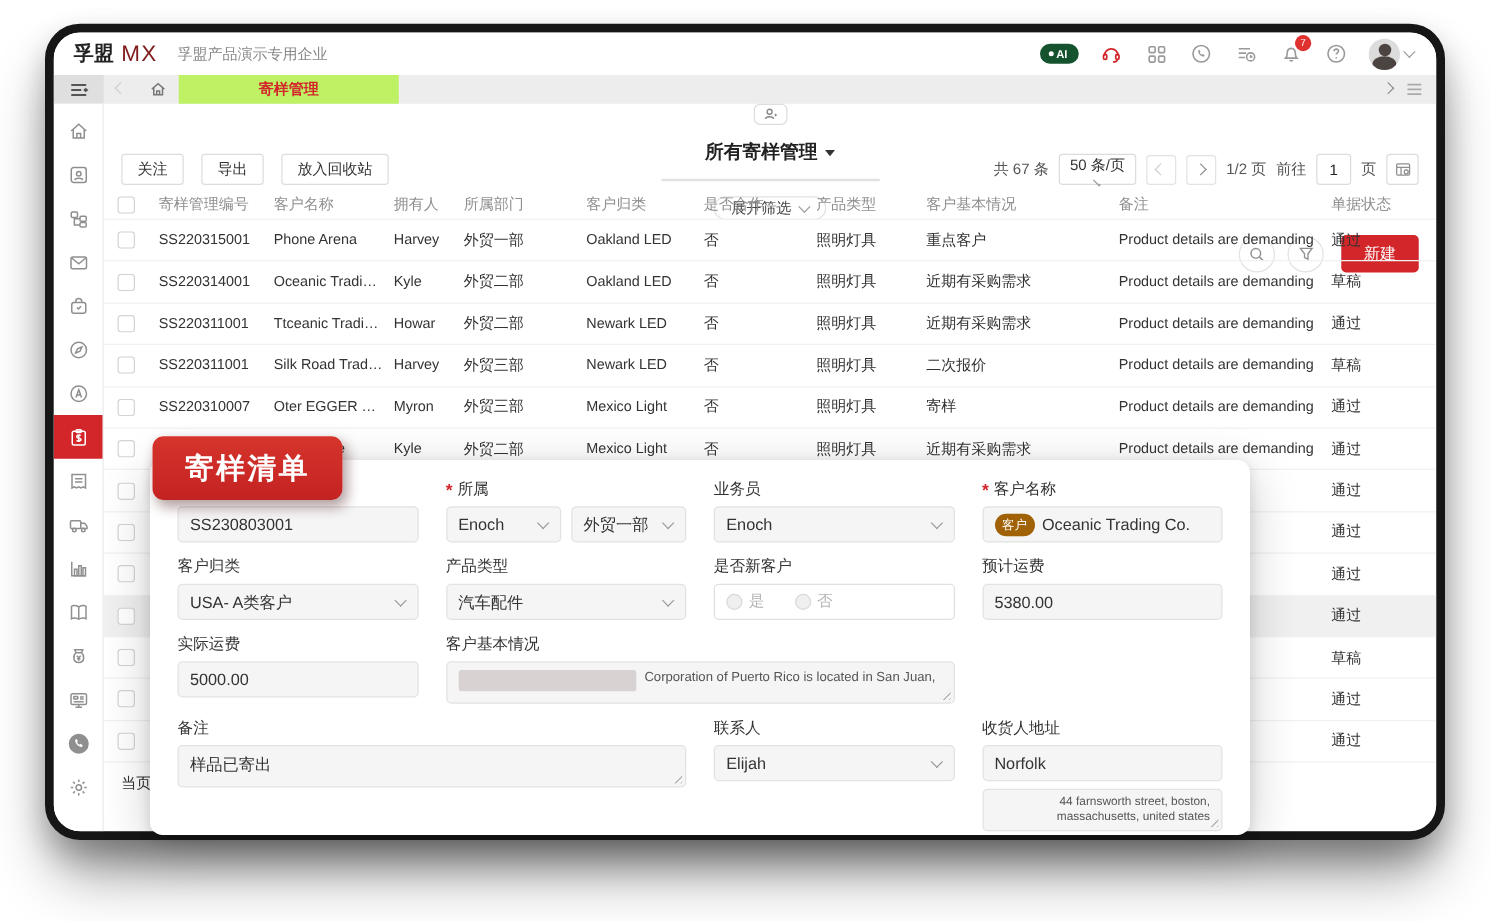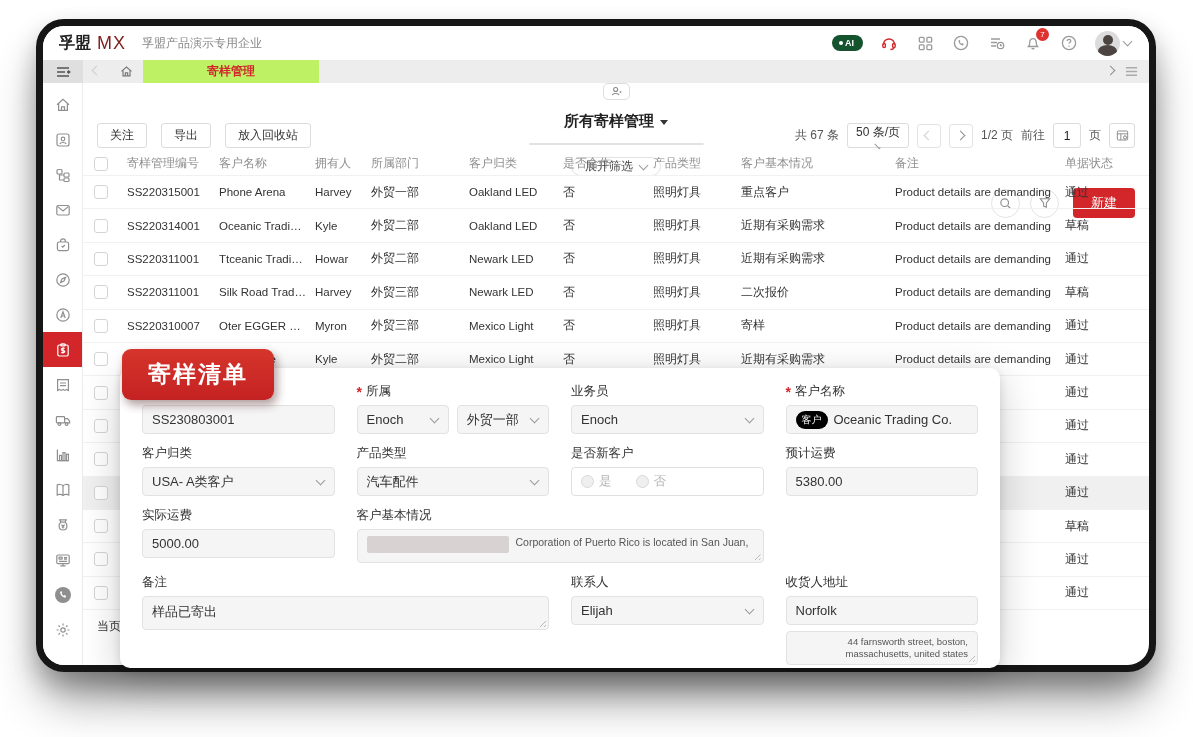--- a/index.html
+++ b/index.html
@@ -100,21 +100,21 @@
   .flabel { font-size:12.5px; color:#333; margin-bottom:6px; height:15px; display:flex; align-items:center; gap:3px; }
   .flabel.req::before { content:"*"; color:#d2262b; font-size:14px; font-weight:700; margin-right:1px; }
   .control { height:29px; border:1px solid #e2e2e3; background:#f5f5f6; border-radius:4px; font-size:13px; color:#333;
     display:flex; align-items:center; padding:0 9px; position:relative; cursor:pointer;text-align:right; }
   .control .chev { position:absolute; right:10px; border-color:#9a9a9a; }
   .two-col { display:flex; gap:8px; }
   .two-col .control { flex:1; }
   .radio-box { background:#fff; border:1px solid #e0e0e0; display:flex; gap:24px; cursor:default; }
   .radio { display:flex; align-items:center; gap:5px; color:#b5b5b5; font-size:12.5px; }
   .radio-dot { width:13px; height:13px; border-radius:50%; border:1px solid #d8d8d8; background:#efefef; display:inline-block; }
-  .badge-customer { background:#000000; color:#fff; font-size:10px; border-radius:9px; padding:2px 6px; margin-right:6px; flex:none; }
+  .badge-customer { background:#a16207; color:#fff; font-size:10px; border-radius:9px; padding:2px 6px; margin-right:6px; flex:none; }
   .ta { position:relative; align-items:flex-start; padding-top:6px; height:34px; overflow:hidden; }
   .ta .rs { position:absolute; right:2px; bottom:2px; width:9px; height:9px;
     background:repeating-linear-gradient(135deg, transparent 0 2px, #b9b9b9 2px 3px);
     clip-path:polygon(100% 0,0 100%,100% 100%); }
   .redact { display:inline-block; width:142px; height:17px; background:#d8d2d2; border-radius:2px; margin-right:7px; vertical-align:middle; flex:none; }
   .profile-text { font-size:10.5px; color:#555; white-space:nowrap; overflow:hidden; }
   .addr-text { font-size:9.5px; line-height:11.5px; color:#555; white-space:normal; }
   .stack { display:flex; flex-direction:column; gap:6px; }
 </style>
 </head>

